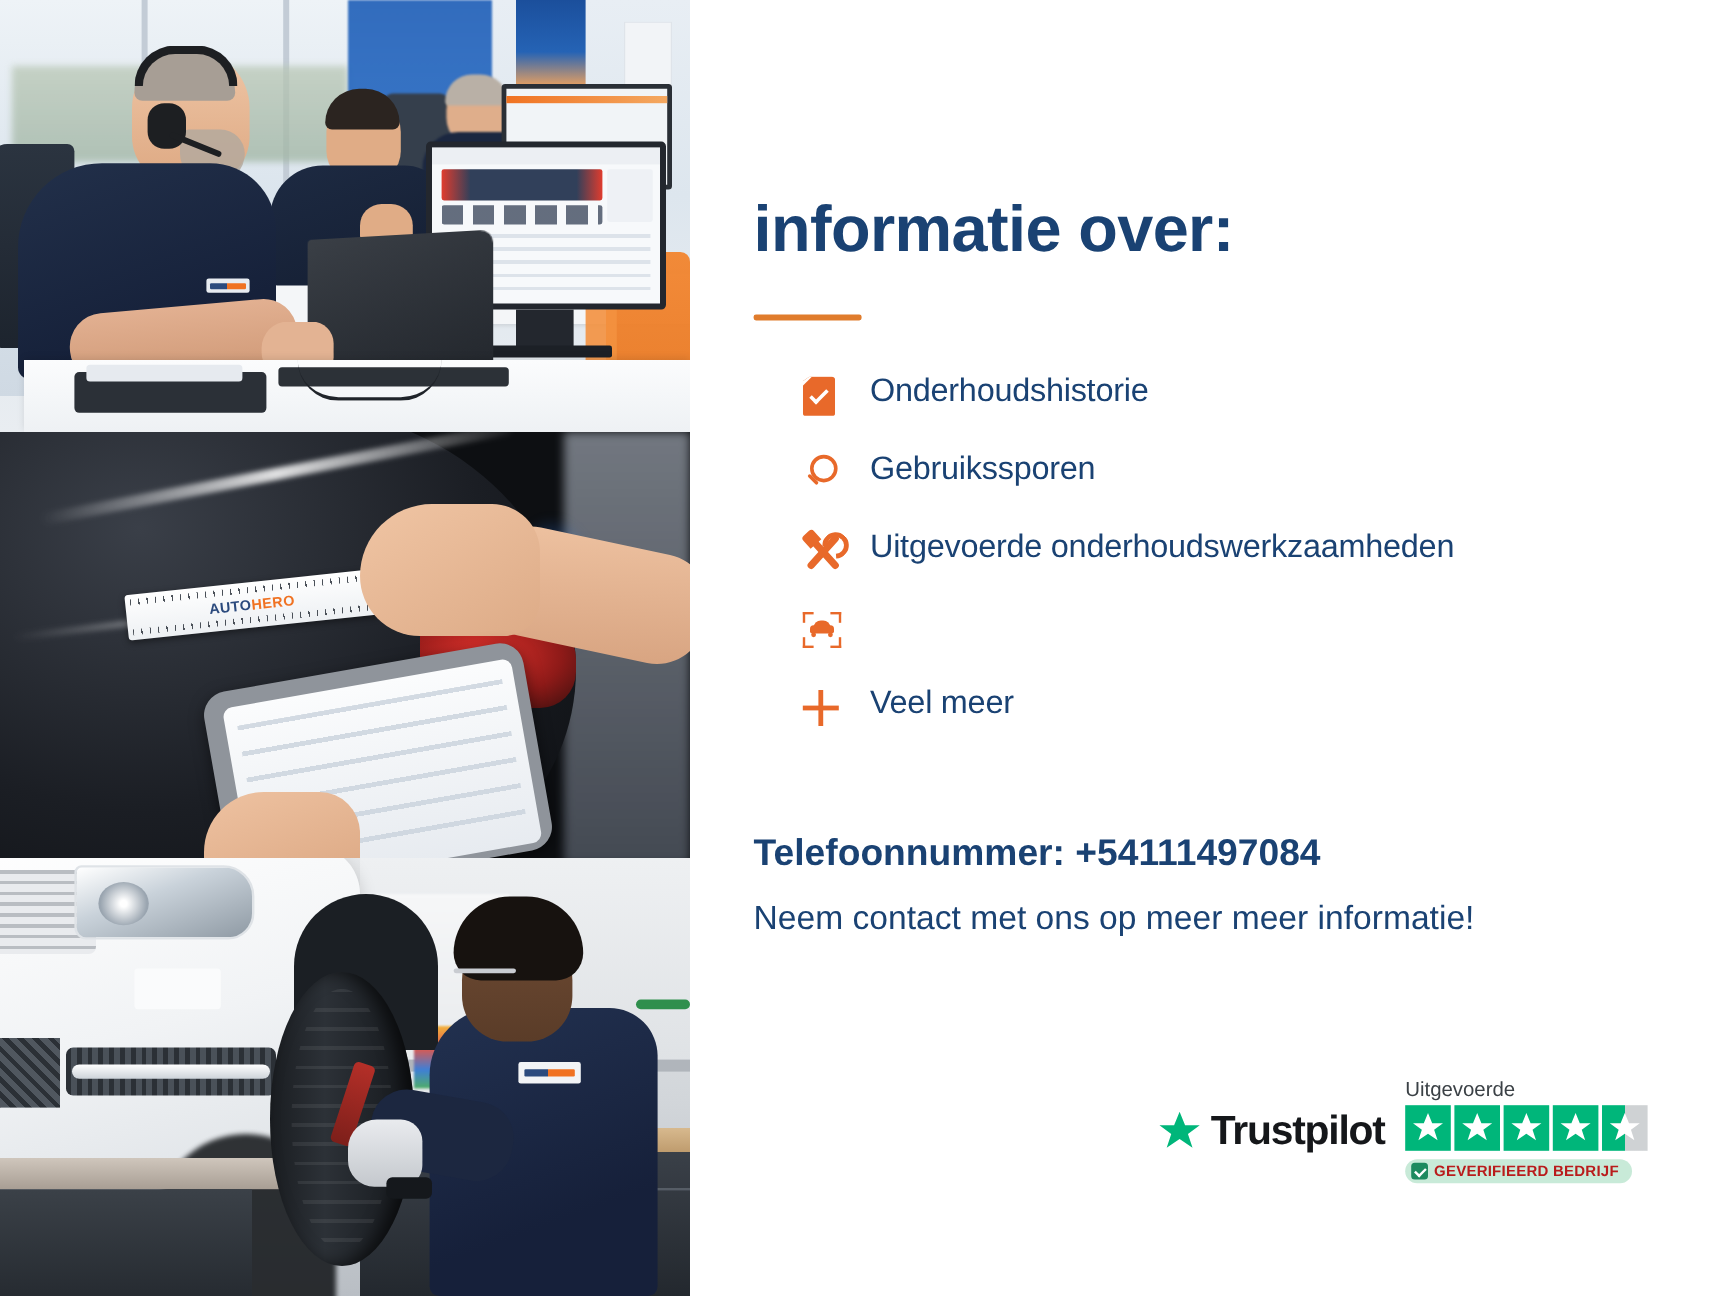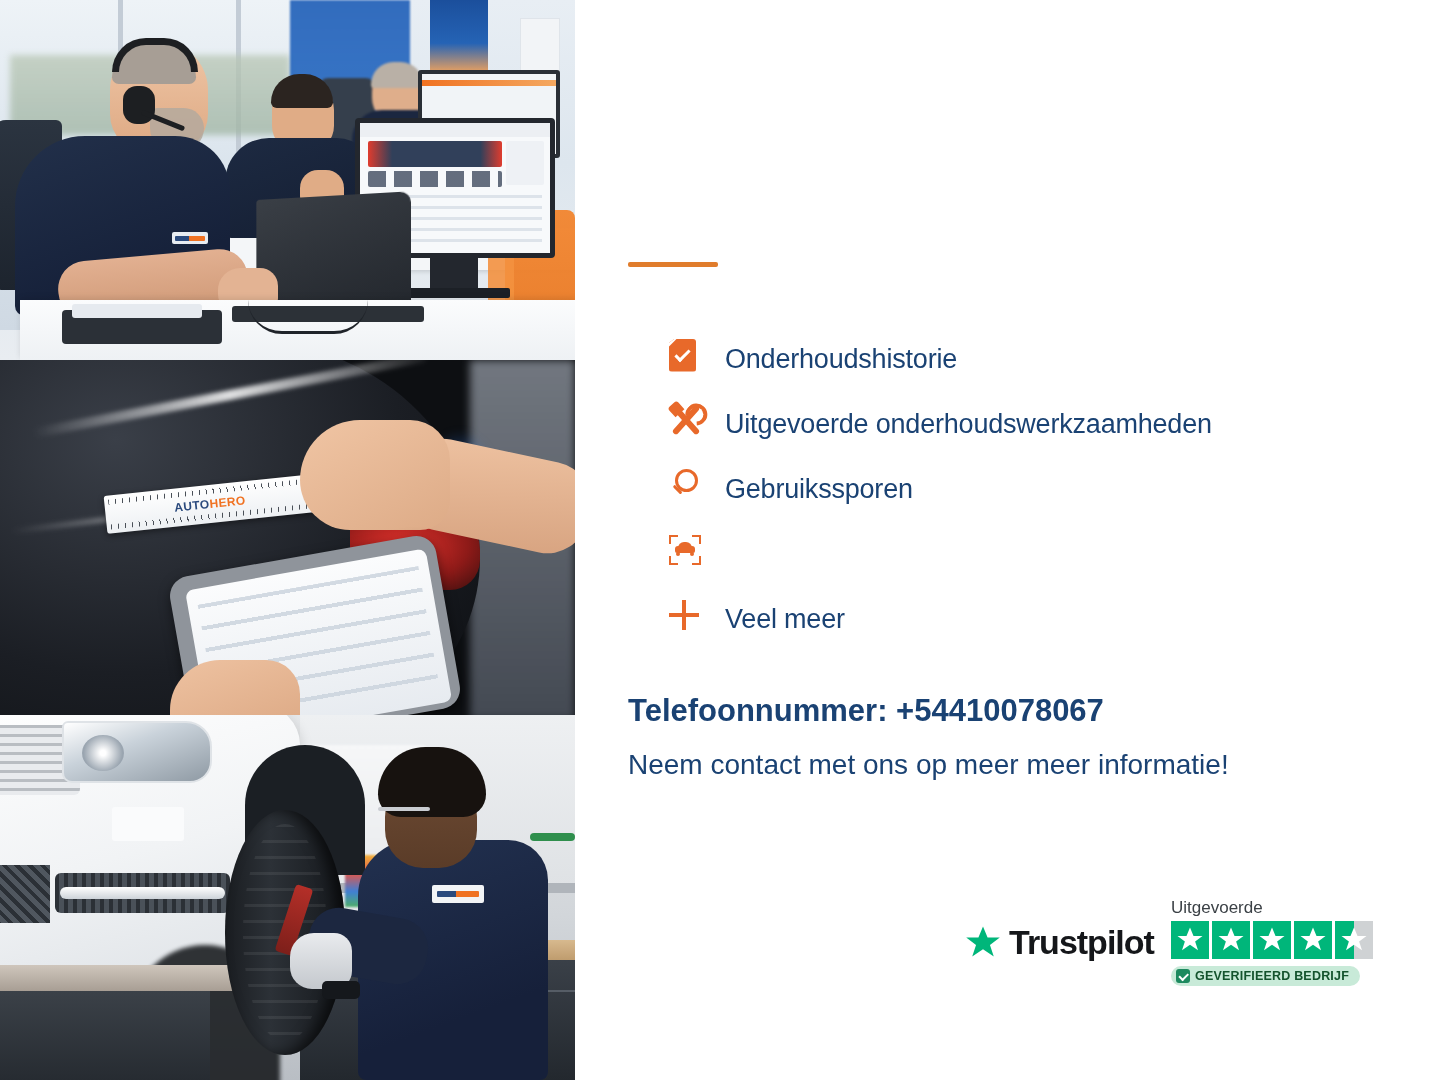--- a/index.html
+++ b/index.html
@@ -225,21 +225,21 @@
 
   
   .content{ position:absolute; left:575px; top:0; width:865px; height:1080px; background:#fff; }
 
   .headline{ position:absolute; left:53px; top:98px; width:470px;
     font-size:54px; line-height:1.15; font-weight:bold; color:#1a4273; letter-spacing:-.5px; }
   .divider{ position:absolute; left:53px; top:262px; width:90px; height:5px;
     background:#e07c2c; border-radius:2px; }
 
   .feature-list{ position:absolute; left:50px; top:310px; width:760px; }
-  .feature{ display:flex; align-items:flex-end; height:65px;padding-left:44px; }
+  .feature{ display:flex; align-items:flex-start; height:65px;padding-left:44px; }
   .f-icon{ width:56px; min-width:56px; height:40px; display:flex; align-items:center; justify-content:flex-start; }
   .f-label{ font-size:27px; color:#1a4273; letter-spacing:-.2px; white-space:nowrap; }
 
   
   .ico-doc{ position:relative; width:27px; height:33px; background:#e8692a;
     border-radius:3px; clip-path:polygon(22% 0,100% 0,100% 100%,0 100%,0 13%); }
   .ico-doc .fold{ position:absolute; left:0; top:0; width:8px; height:8px; background:#fff;
     clip-path:polygon(0 0,100% 0,0 100%); }
   .ico-doc .chk{ position:absolute; left:6px; top:11px; width:15px; height:8px;
     border-left:3.5px solid #fff; border-bottom:3.5px solid #fff; transform:rotate(-45deg); }
@@ -292,21 +292,21 @@
   .tp-label{ font-size:17px; color:#3b4146; margin-bottom:3px; }
   .tp-stars{ display:flex; gap:3px; }
   .tp-tile{ position:relative; width:38px; height:38px; background:#00b67a; overflow:hidden; }
   .tp-tile.half{ background:linear-gradient(90deg,#00b67a 50%,#cfd2d4 50%); }
   .tp-tile svg{ position:absolute; left:4px; top:4px; }
   .tp-verified{ margin-top:7px; display:inline-flex; align-items:center; gap:5px;
     background:#c8ead8; border-radius:11px; padding:3px 11px 3px 5px; }
   .tp-vbox{ width:14px; height:14px; background:#1d8a5f; border-radius:3px; position:relative; }
   .tp-vbox::after{ content:""; position:absolute; left:3px; top:4px; width:7px; height:3.5px;
     border-left:2px solid #fff; border-bottom:2px solid #fff; transform:rotate(-45deg); }
-  .tp-vtext{ font-size:12.5px; font-weight:bold; color:#14532d; letter-spacing:.2px; }
+  .tp-vtext{ font-size:12.5px; font-weight:bold; color:#b91c1c; letter-spacing:.2px; }
 </style>
 </head>
 <body>
 
 <div id="stage">
 
   <div class="photo-col">
 
     <div class="photo ph1">
       <div class="bg"></div>
@@ -407,54 +407,55 @@
       <div class="glove"></div>
       <div class="watch"></div>
       <div class="wlogo"></div>
     </div>
   </div>
 
   <div class="content">
 
     <h1 class="headline">
       <br>
+      <span>informatie over:</span>
     </h1>
 
     <div class="divider"></div>
 
     <div class="feature-list">
 
       <div class="feature">
         <span class="f-icon">
           <span class="ico-doc">
               <span class="fold"></span>
               <span class="chk"></span>
             </span>
         </span>
         <span class="f-label">Onderhoudshistorie</span>
       </div>
 
       <div class="feature">
         <span class="f-icon">
+          <span class="ico-mag">
+              <span class="circ"></span>
+              <span class="hdl"></span>
+            </span>
+        </span>
+        <span class="f-label">Gebruikssporen</span>
+      </div>
+
+      <div class="feature">
+        <span class="f-icon">
           <span class="ico-tools">
               <span class="wr"></span>
               <span class="sd"></span>
             </span>
         </span>
         <span class="f-label">Uitgevoerde onderhoudswerkzaamheden</span>
-      </div>
-
-      <div class="feature">
-        <span class="f-icon">
-          <span class="ico-mag">
-              <span class="circ"></span>
-              <span class="hdl"></span>
-            </span>
-        </span>
-        <span class="f-label">Gebruikssporen</span>
       </div>
 
       <div class="feature">
         <span class="f-icon">
           <span class="ico-carf">
             <span class="cnr tl"></span>
               <span class="cnr tr"></span>
             <span class="cnr bl"></span>
               <span class="cnr br"></span>
             <span class="croof"></span>
@@ -466,21 +467,21 @@
       </div>
 
       <div class="feature">
         <span class="f-icon">
           <span class="ico-plus"></span>
         </span>
         <span class="f-label">Veel meer</span>
       </div>
     </div>
 
-    <div class="phone">Telefoonnummer: +54410078067</div>
+    <div class="phone">Telefoonnummer: +54111497084</div>
     <div class="contact">
       <div>Neem contact met ons op meer meer informatie!</div>
     </div>
 
     <div class="tp">
       <div class="tp-logo">
         <svg class="tp-star" viewBox="0 0 24 24">
           <path d="M12 1.5 l2.9 7.1 H22.6 l-6.2 4.6 2.4 7.3 -6.8 -4.6 -6.8 4.6 2.4 -7.3 -6.2 -4.6 h7.7 z" fill="#00B67A"></path>
         </svg>
         <span class="tp-name">Trustpilot</span>

